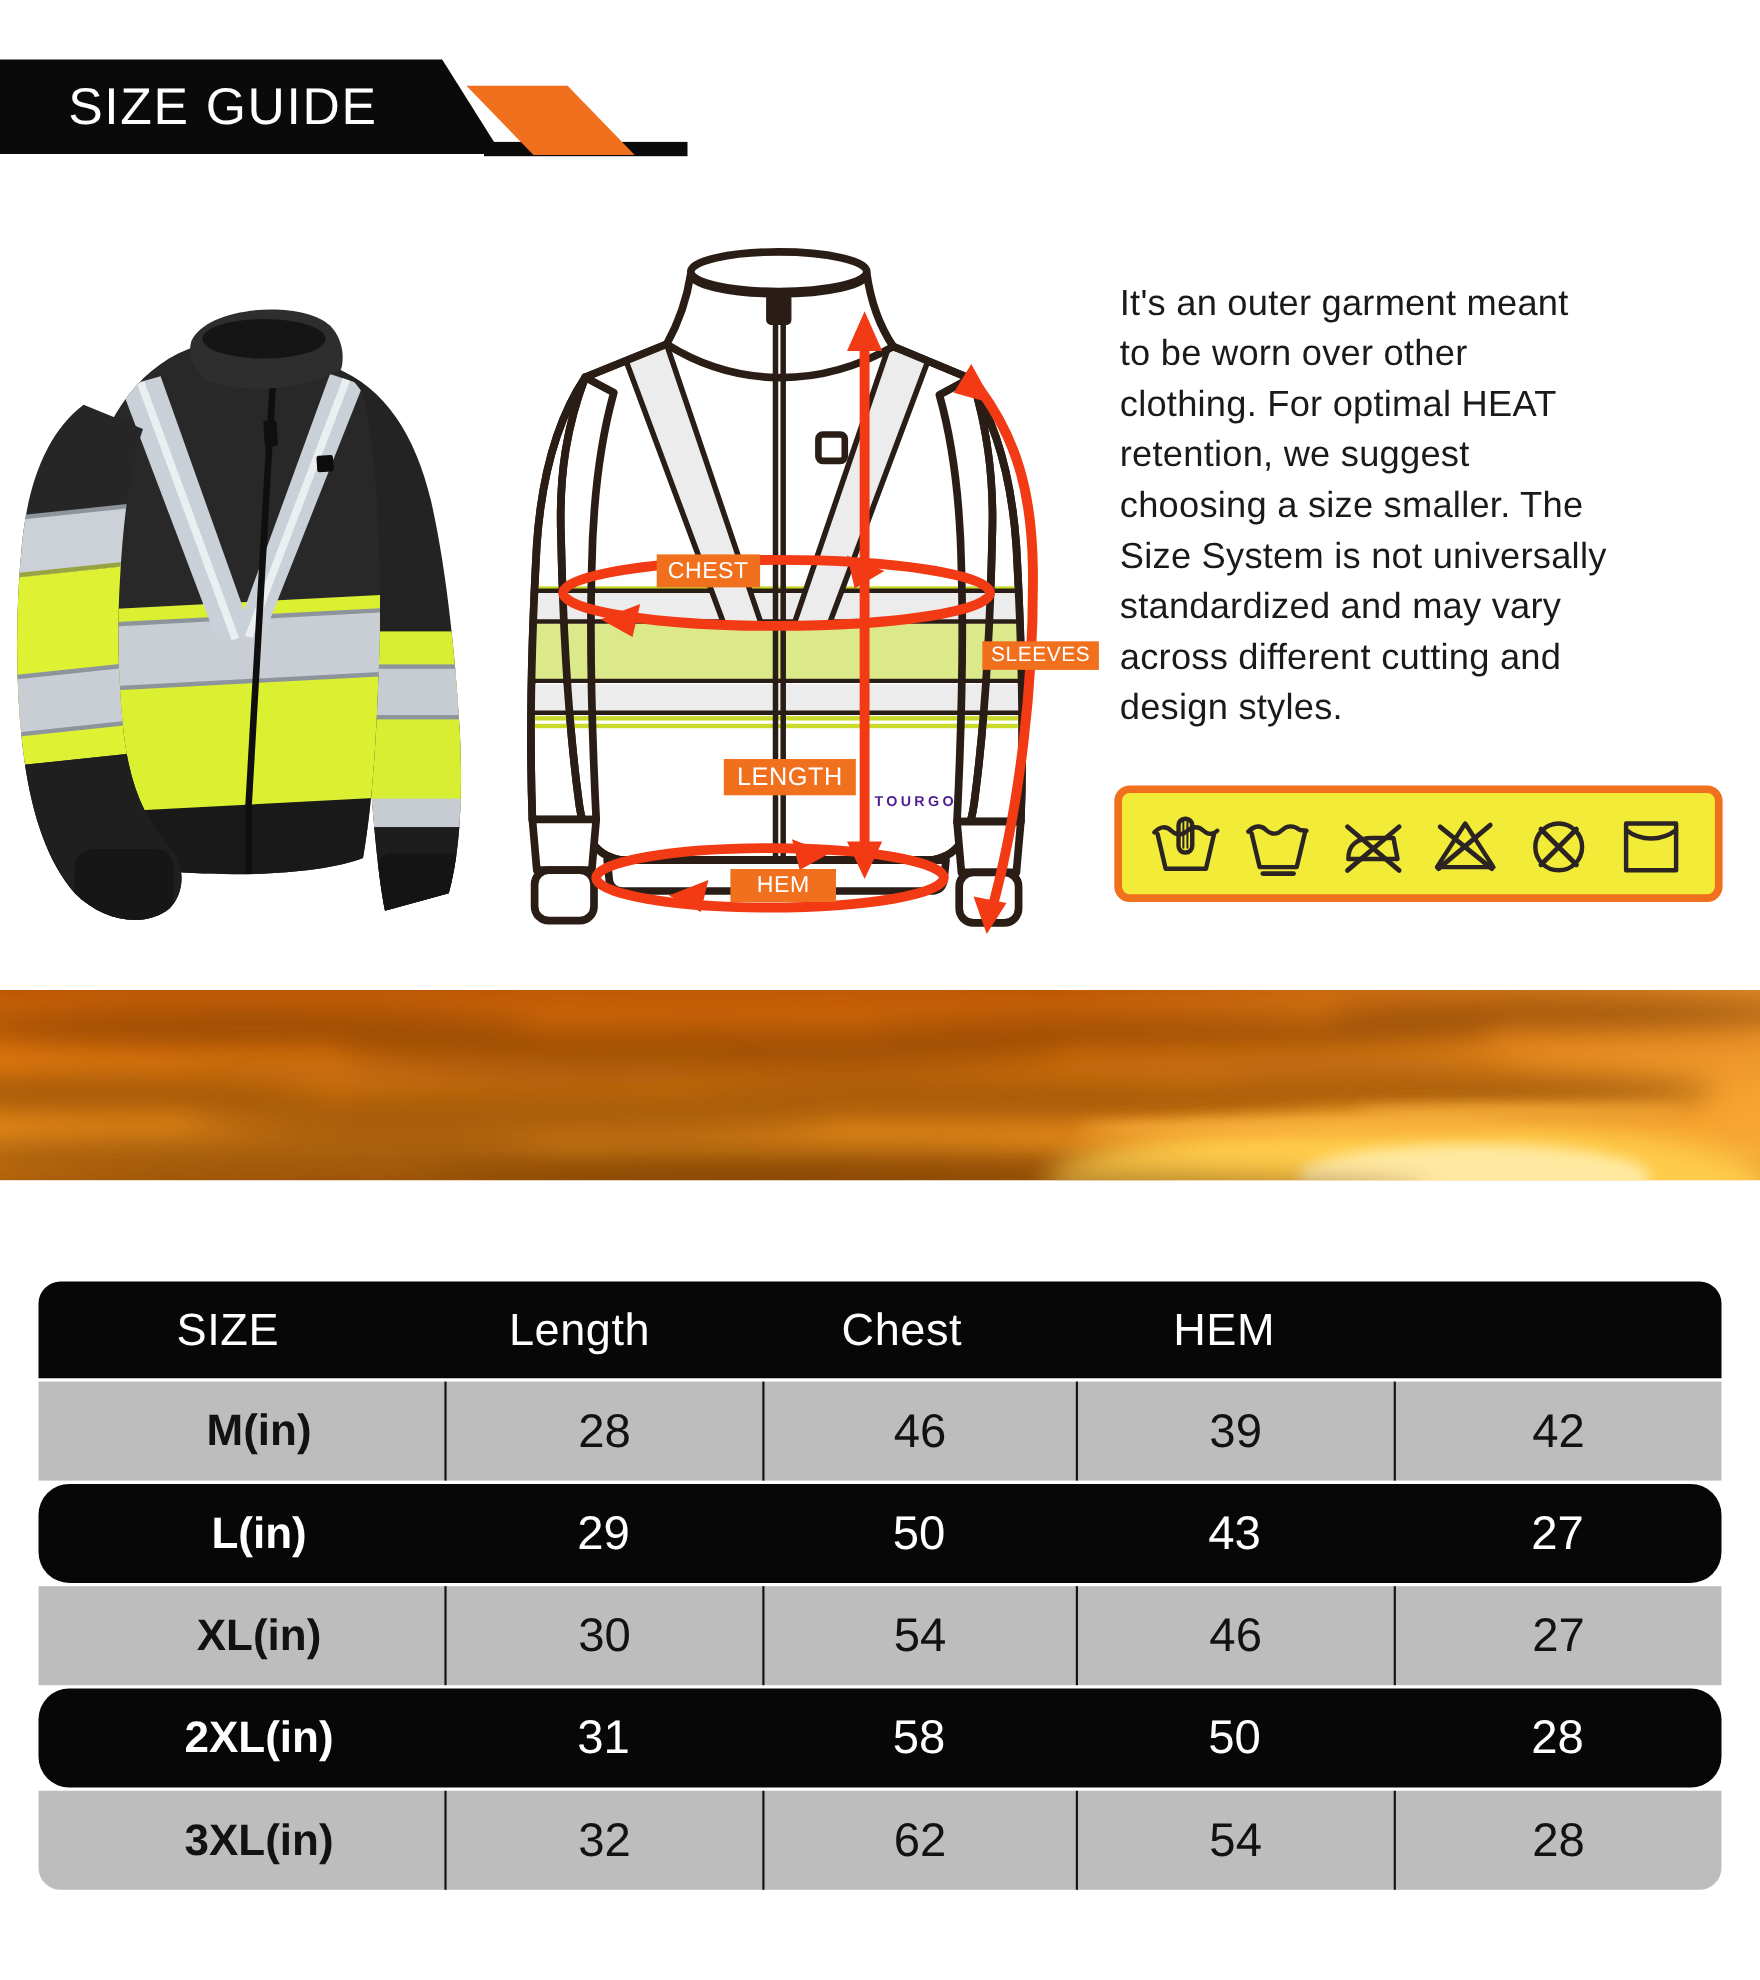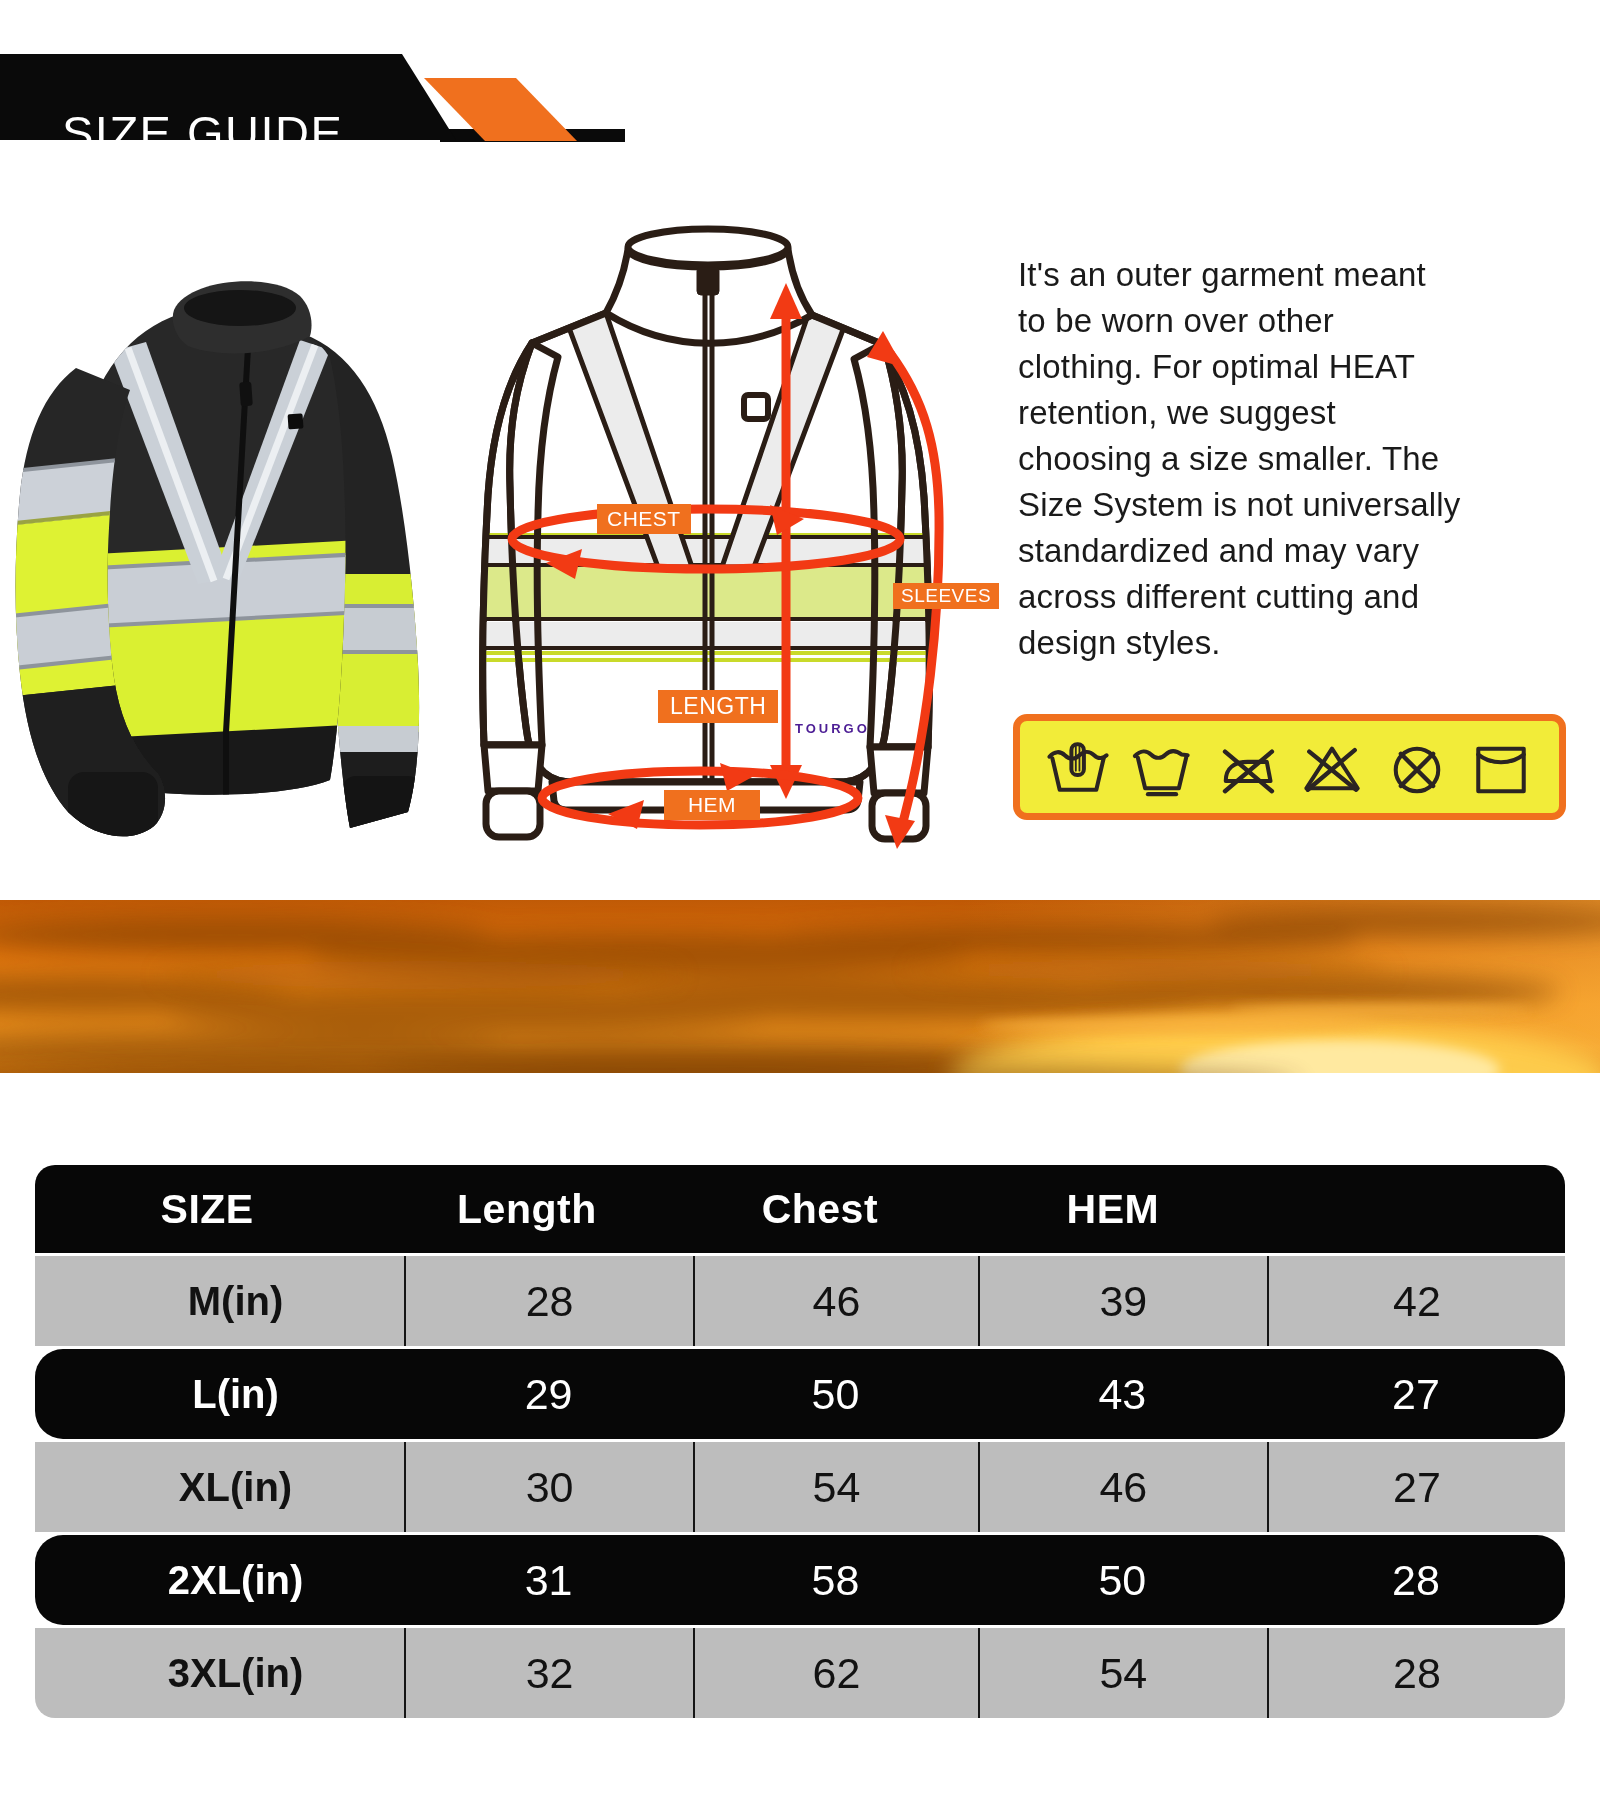--- a/index.html
+++ b/index.html
@@ -3,21 +3,21 @@
 <meta charset="utf-8">
 <style>
   html,body{margin:0;padding:0;background:#ffffff;}
   body{font-family:"Liberation Sans", sans-serif;}
   #stage{position:relative;width:1600px;height:1800px;background:#fff;overflow:hidden;}
 
   
   #banner-svg{position:absolute;left:0;top:0;}
   .page-title{
     position:absolute;left:62px;top:68px;height:58px;line-height:58px;
-    color:#ffffff;font-size:47px;font-weight:400;letter-spacing:1.5px;margin-top:36px;
+    color:#ffffff;font-size:47px;font-weight:400;letter-spacing:1.5px;
   }
 
   
   #photo-svg{position:absolute;left:12px;top:256px;}
   #diagram-svg{position:absolute;left:400px;top:185px;}
   .dlabel{
     position:absolute;background:#f0701e;color:#fff;text-align:center;
     padding:3px 10px;font-size:21px;letter-spacing:.5px;white-space:nowrap;
   }
   .dlabel.chest{left:597px;top:504px;}
@@ -46,21 +46,21 @@
   
   #sunset-svg{position:absolute;left:0;top:900px;}
 
   
   .size-table{position:absolute;left:35px;top:1165px;width:1530px;}
   .thead,.trow{display:grid;grid-template-columns:22.5% 19.3% 19% 19.3% 19.9%;}
   .thead{
     height:88px;background:#070707;border-radius:20px 20px 0 0;color:#fff;
   }
   .th{display:flex;align-items:center;justify-content:center;
-      font-size:41px;font-weight:bold;letter-spacing:.5px;}
+      font-size:41px;font-weight:normal;letter-spacing:.5px;}
   .trow{height:90px;margin-top:3px;padding-left:32px;}
   .trow.light{background:#bdbdbd;color:#121212;}
   .trow.dark{background:#070707;color:#ffffff;border-radius:28px;}
   .trow.last{border-radius:0 0 20px 20px;}
   .td{display:flex;align-items:center;justify-content:center;font-size:43px;}
   .td.label{font-weight:bold;font-size:40px;}
   .trow.light .td + .td{border-left:2px solid #151515;}
 </style>
 </head>
 <body>

